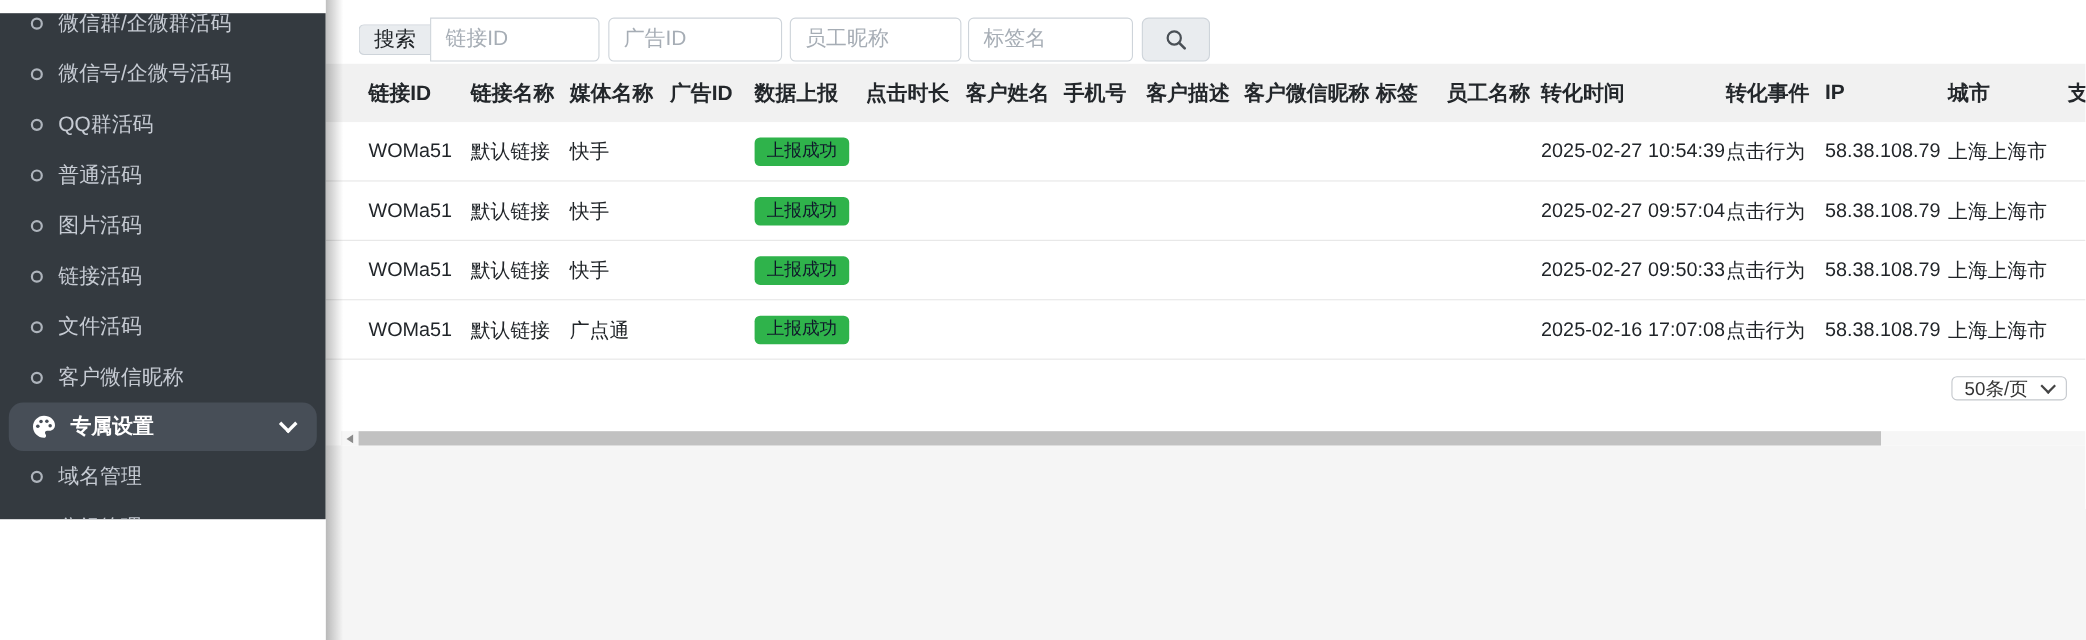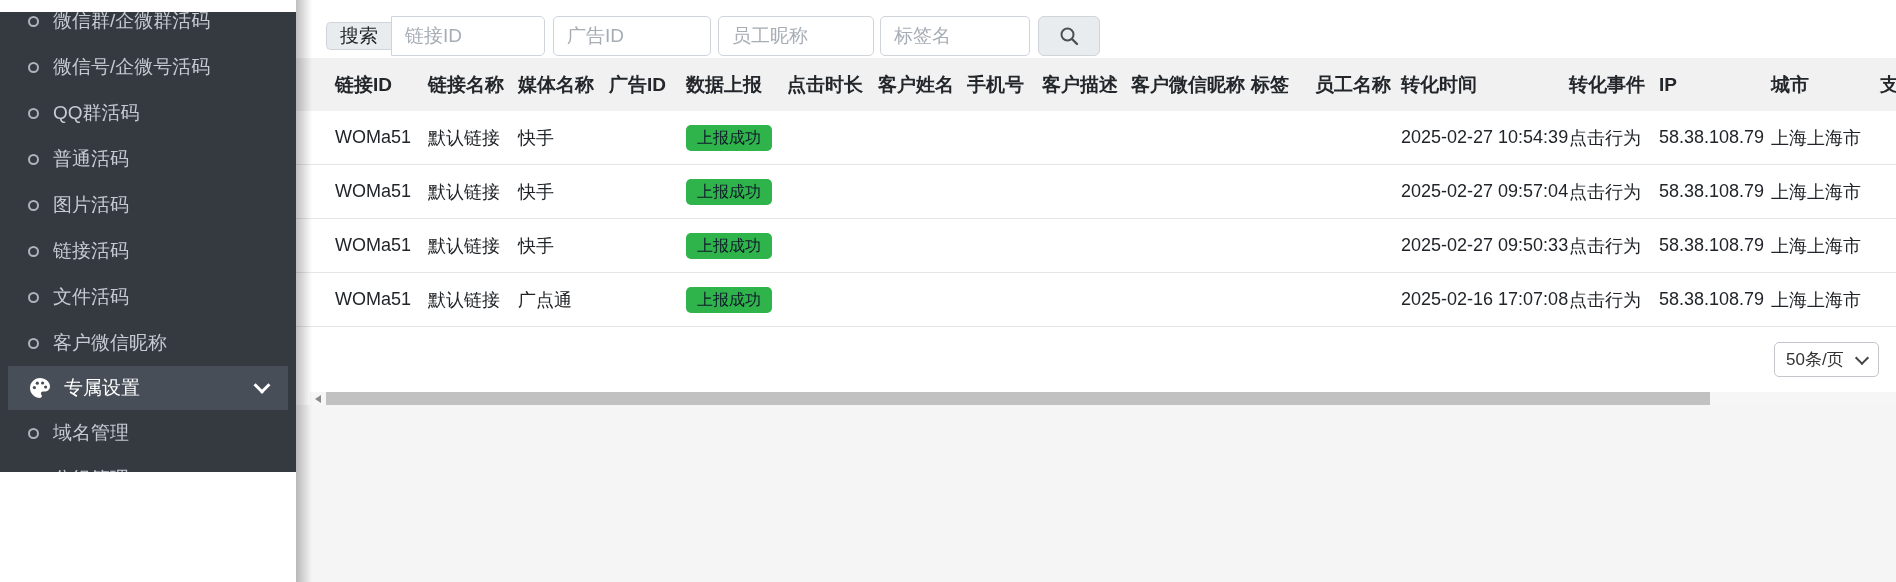--- a/index.html
+++ b/index.html
@@ -6,21 +6,21 @@
   body{width:1896px;height:582px;overflow:hidden;position:relative;background:#fff;
        font-family:"Liberation Sans","DejaVu Sans",sans-serif;
        --green:#2fb34b; --red:#f20000; --sidebg:#343a40;}
 
   
   .sidebar{position:absolute;left:0;top:12px;width:296px;height:460px;background:var(--sidebg);overflow:hidden;z-index:3}
   .side-list{list-style:none;margin:0;padding:0}
   #side-top{margin-top:-14px}
   .side-item{height:46px;display:flex;align-items:center;padding-left:28px;color:#c6cbd3;font-size:19px;cursor:pointer;white-space:nowrap}
   .dot{width:11px;height:11px;border:2px solid #aeb4bc;border-radius:50%;margin-right:14px;flex:none;box-sizing:border-box}
-  .section-item{height:44px;margin:0 8px;border-radius:0;background:#474e57;color:#fff;font-weight:normal;
+  .section-item{height:44px;margin:0 8px;border-radius:13px;background:#474e57;color:#fff;font-weight:bold;
                 display:flex;align-items:center;padding-left:20px;position:relative;cursor:pointer;font-size:19px}
   .section-item svg{margin-right:12px}
   .chev{position:absolute;right:20px;top:50%;width:9px;height:9px;border-right:3px solid #fff;border-bottom:3px solid #fff;
         transform:translateY(-72%) rotate(45deg)}
   .selected-wrap{margin:2px 6px 0 4px;height:32px;border:4px solid var(--red);border-radius:3px;background:#ededed;
                  display:flex;align-items:center;padding-left:18px;cursor:pointer}
   .selected-wrap .dot{border-color:#4d5358}
   .selected-wrap .lbl{color:#343a40;font-size:19px}
 
   
@@ -46,21 +46,21 @@
   
   .thead{position:absolute;left:0;top:58px;width:1665px;height:53px;background:#f1f1f1;display:grid;
          align-items:center;padding-left:39px}
   .th{font-size:19px;font-weight:bold;color:#23272b;white-space:nowrap}
   .tbody{position:absolute;left:0;top:111px;width:1704px}
   .trow{display:grid;align-items:center;height:53px;padding-left:39px;border-bottom:1px solid #e6e6e6;
         font-size:18px;color:#212529;white-space:nowrap}
   .badge{display:inline-block;background:var(--green);color:#0f172a;font-size:16px;padding:5px 11px;border-radius:5px;line-height:1}
 
   
-  .page-size{position:absolute;left:1478px;top:342px;width:105px;height:35px;border:1px solid #c3c7cc;border-radius:5px;
+  .page-size{position:absolute;left:1478px;top:342px;width:105px;height:22px;border:1px solid #c3c7cc;border-radius:5px;
              background:#fff;display:flex;align-items:center;padding:0 11px;box-sizing:border-box;font-size:17px;
              color:#333;cursor:pointer}
   .sel-chev{margin-left:auto;width:8px;height:8px;border-right:2px solid #444;border-bottom:2px solid #444;
             transform:translateY(-2px) rotate(45deg)}
 
   
   .hscroll{position:absolute;left:14px;top:392px;width:1586px;height:13px;background:#f6f6f6;display:flex;align-items:stretch}
   .scroll-arrow{width:16px;display:flex;align-items:center;justify-content:center;cursor:pointer}
   .scroll-arrow i{display:block;width:0;height:0;border-top:4px solid transparent;border-bottom:4px solid transparent;
                   border-right:6px solid #8b8b8b}

